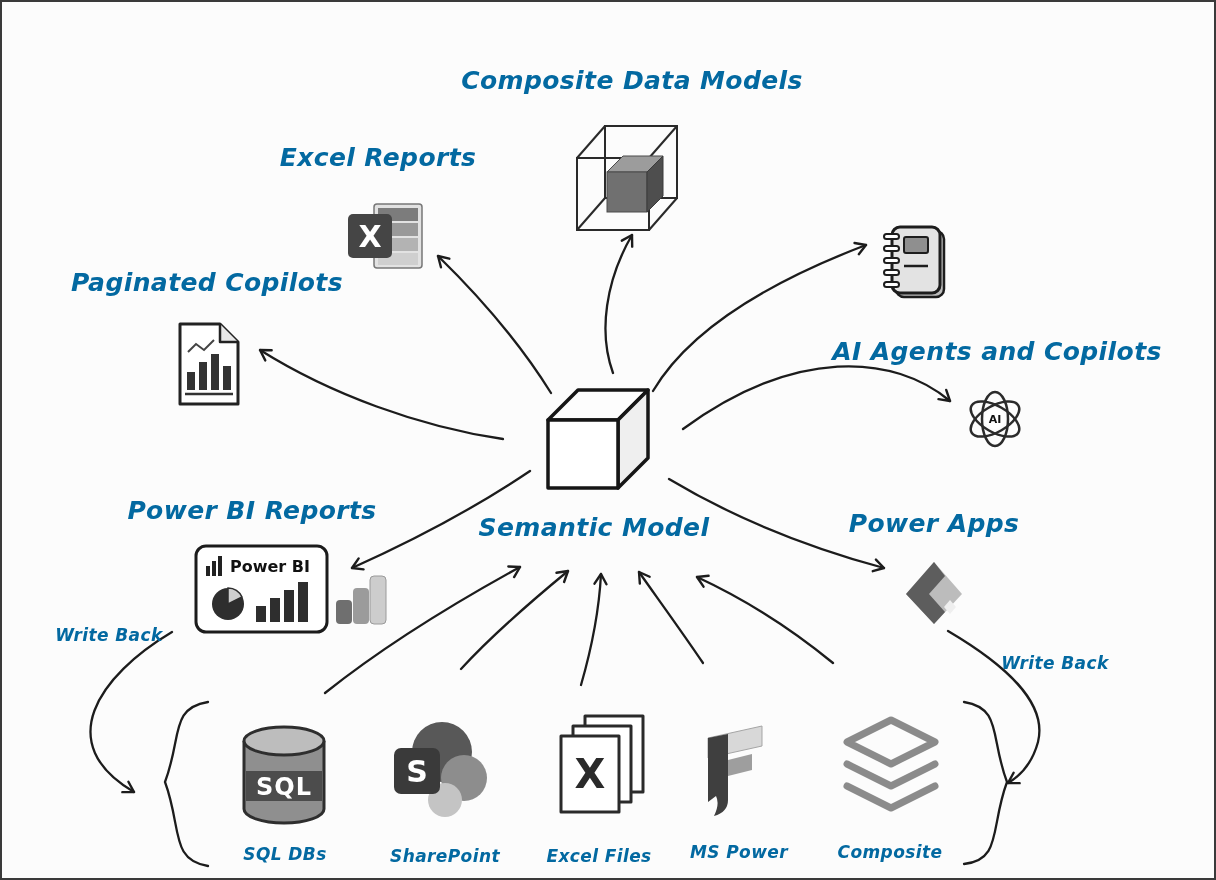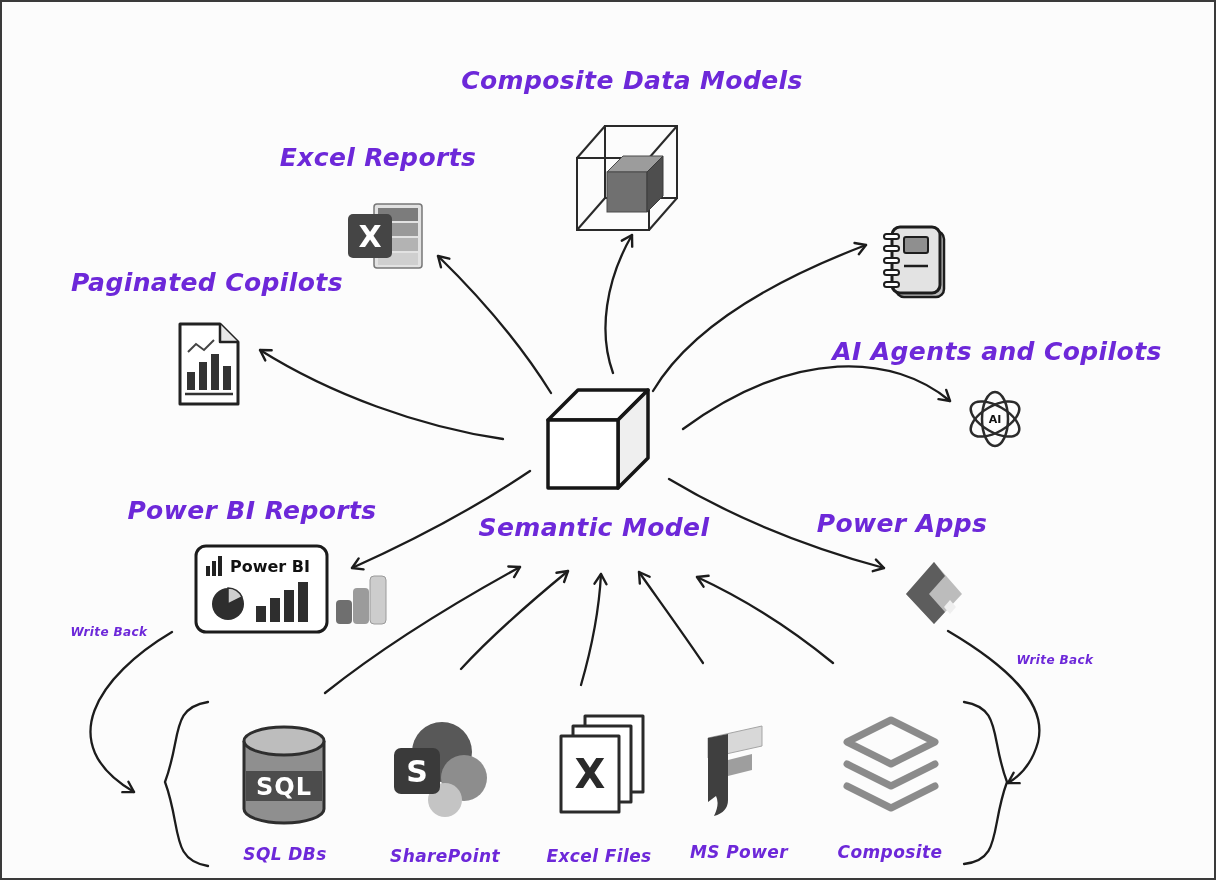--- a/index.html
+++ b/index.html
@@ -16,24 +16,24 @@
   .abs{position:absolute;}
   .label{
     position:absolute;
     transform:translateX(-50%);
     white-space:nowrap;
     font-family:"DejaVu Sans", sans-serif;
     font-style:italic;
     font-weight:700;
     font-size:25px;
     letter-spacing:.4px;
-    color:#6d28d9;
+    color:#0369a1;
     text-align:center;
   }
-  .label.small{font-size:12px;font-weight:600;}
+  .label.small{font-size:17px;font-weight:600;}
   .label.bottom{font-size:17px;}
   .two-line div{line-height:31px;}
   svg text{font-family:"DejaVu Sans", sans-serif;}
 </style>
 </head>
 <body>
 
 <div class="canvas">
 
   <svg class="arrows" viewBox="0 0 1216 880">
@@ -61,21 +61,21 @@
       <path d="M 962 700 C 1000 706, 988 735, 1005 780 C 988 826, 1000 858, 962 862"></path>
     </g>
   </svg>
 
   <div class="label" style="left:630px;top:64px">Composite Data Models</div>
   <div class="label" style="left:376px;top:141px">Excel Reports</div>
   <div class="label" style="left:205px;top:266px">Paginated Copilots</div>
   <div class="label" style="left:995px;top:335px">AI Agents and Copilots</div>
   <div class="label" style="left:250px;top:494px">Power BI Reports</div>
   <div class="label" style="left:592px;top:511px">Semantic Model</div>
-  <div class="label" style="left:900px;top:507px">Power Apps</div>
+  <div class="label" style="left:932px;top:507px">Power Apps</div>
   <div class="label small" style="left:107px;top:623px">Write Back</div>
   <div class="label small" style="left:1053px;top:651px">Write Back</div>
   <div class="label bottom" style="left:283px;top:842px">SQL DBs</div>
   <div class="label bottom" style="left:443px;top:844px">SharePoint</div>
   <div class="label bottom" style="left:597px;top:844px">Excel Files</div>
   <div class="label bottom" style="left:737px;top:840px">MS Power</div>
   <div class="label bottom" style="left:888px;top:840px">Composite</div>
 
   <div class="abs" style="left:563px;top:112px;width:118px;height:122px">
     <svg width="118" height="122" viewBox="0 0 118 122">

